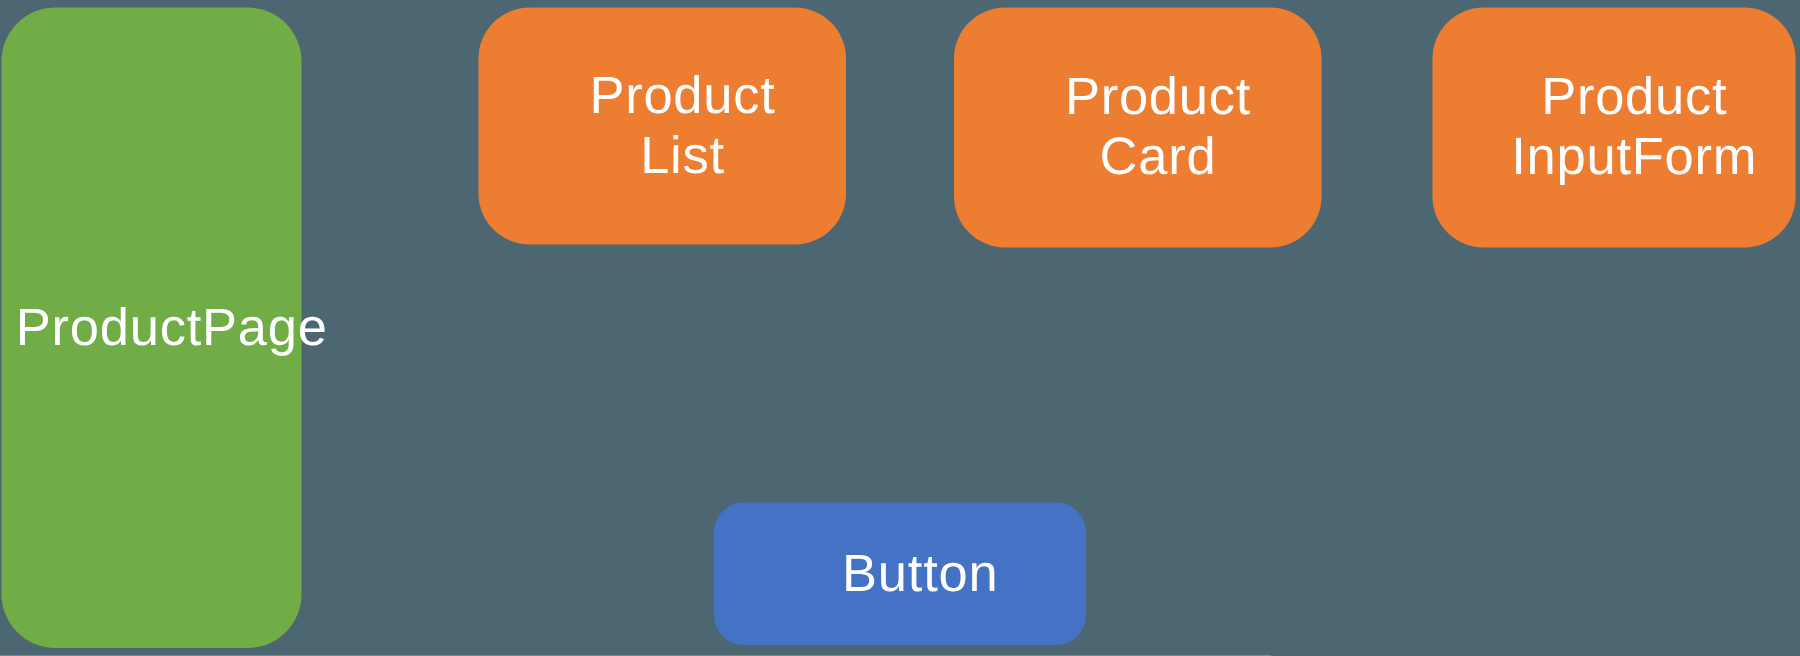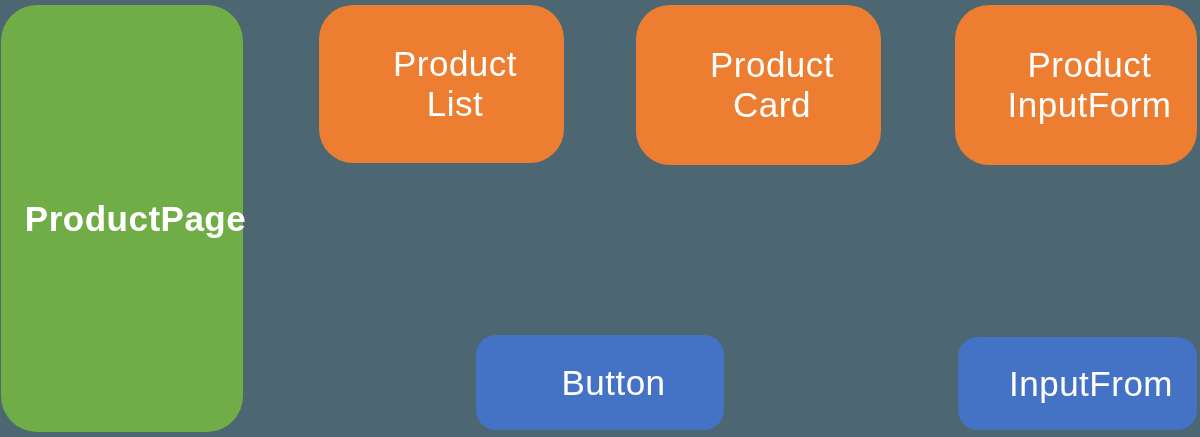--- a/index.html
+++ b/index.html
@@ -26,21 +26,21 @@
     letter-spacing: 0.5px;
     white-space: pre-line;
     box-sizing: border-box;
     padding-left: 27px;
   }
   .node .label { white-space: pre-line; }
   .green  { background: #70AD47; }
   .orange { background: #ED7D31; }
   .blue   { background: #4472C4; }
 
-  .n-product-page       { left: 1px;   top: 5px;   width: 242px; height: 427px; border-radius: 36px; font-weight: bold; }
+  .n-product-page       { left: 1px;   top: 5px;   width: 200px; height: 427px; border-radius: 36px; }
   .n-product-list       { left: 319px; top: 5px;   width: 245px; height: 158px; border-radius: 34px; }
   .n-product-card       { left: 636px; top: 5px;   width: 245px; height: 160px; border-radius: 34px; }
   .n-product-input-form { left: 955px; top: 5px;   width: 242px; height: 160px; border-radius: 34px; }
   .n-button             { left: 476px; top: 335px; width: 248px; height: 95px;  border-radius: 20px; justify-content: center; }
   .n-input-from         { left: 958px; top: 337px; width: 239px; height: 93px;  border-radius: 20px; }
 </style>
 </head>
 <body>
 
 <div class="canvas" style="background-color: rgb(76, 103, 114);">
@@ -61,17 +61,14 @@
 
   <div class="node orange n-product-input-form" style="background-color: rgb(237, 125, 49);">
     <span class="label">Product
 InputForm</span>
   </div>
 
   <div class="node blue n-button" style="background-color: rgb(68, 114, 196);">
     <span class="label">Button</span>
   </div>
 
-  <div class="node blue n-input-from" style="background-color: rgb(68, 114, 196);">
-    <span class="label">InputFrom</span>
-  </div>
 
 </div>
 
 </body></html>

